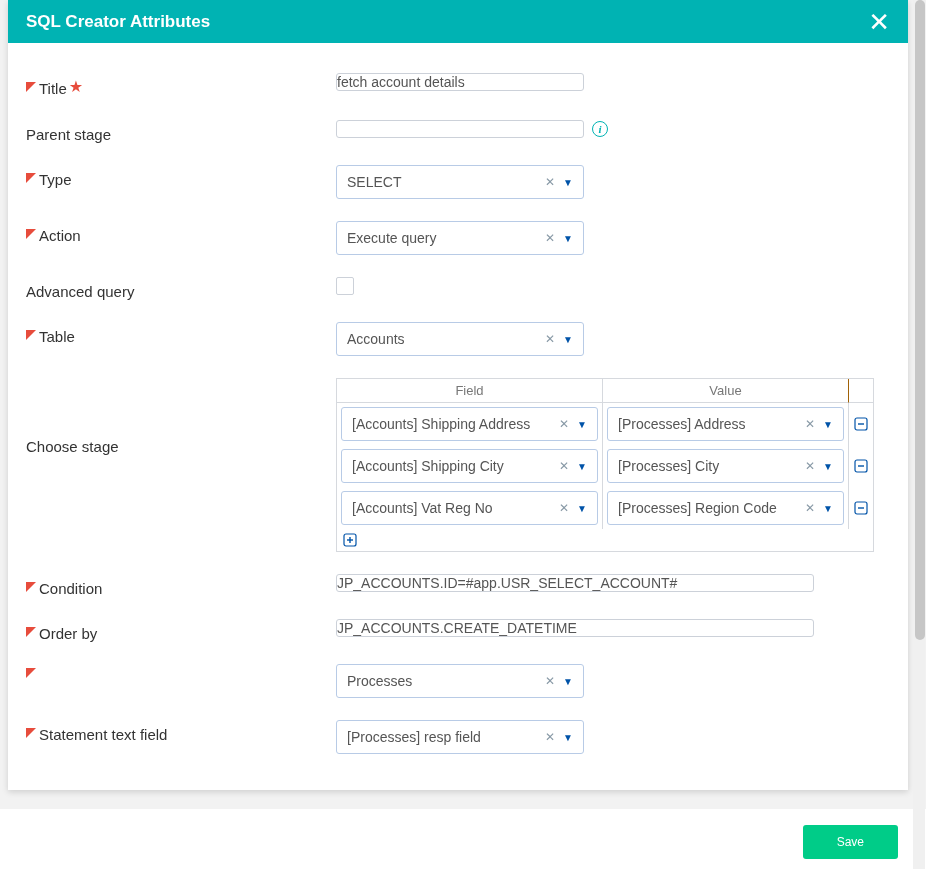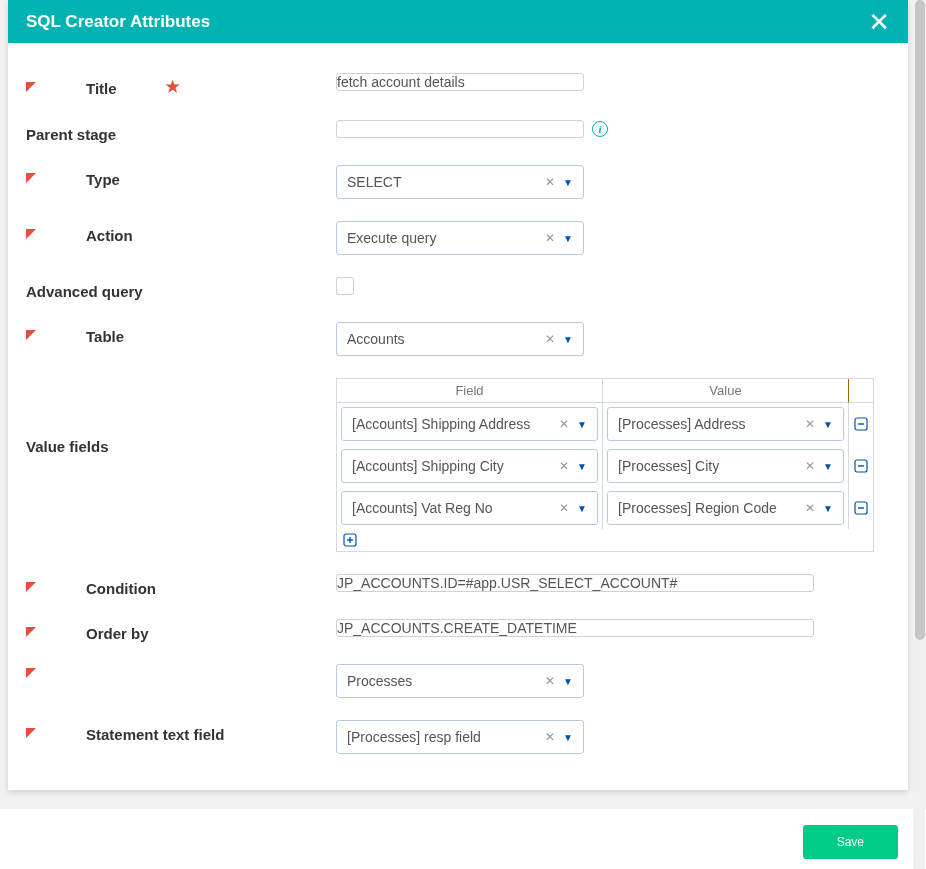--- a/index.html
+++ b/index.html
@@ -48,25 +48,24 @@
   .form-row {
     display: flex;
     align-items: flex-start;
     margin-bottom: 22px;
   }
   .label-col {
     width: 318px;
     padding-left: 8px;
     padding-top: 6px;
     font-size: 15px;
-    font-weight: 700;
+    font-weight: 400;
     color: #333;
     display: flex;
     align-items: center;
-    gap: 47px;
   }
   .red-flag {
     display: inline-block;
     width: 0;
     height: 0;
     border-style: solid;
     border-width: 10px 10px 0 0;
     border-color: #e74c3c transparent transparent transparent;
     margin-right: 3px;
     position: relative;
@@ -305,21 +304,21 @@
         <div class="select-box">
           <span class="sel-text">Accounts</span>
           <span class="sel-clear">✕</span>
           <span class="sel-caret">▼</span>
         </div>
       </div>
     </div>
 
     <div class="form-row">
       <div class="label-col" style="padding-top:60px;">
-        <span>Value fields</span>
+        <span>Choose stage</span>
       </div>
       <div class="ctrl-col">
         <div class="fields-table">
           <div class="ft-head">
             <div class="ft-head-cell ft-col-f">Field</div>
             <div class="ft-head-cell ft-col-v">Value</div>
             <div class="ft-head-cell ft-col-a"></div>
           </div>
 
           <div class="ft-row">

